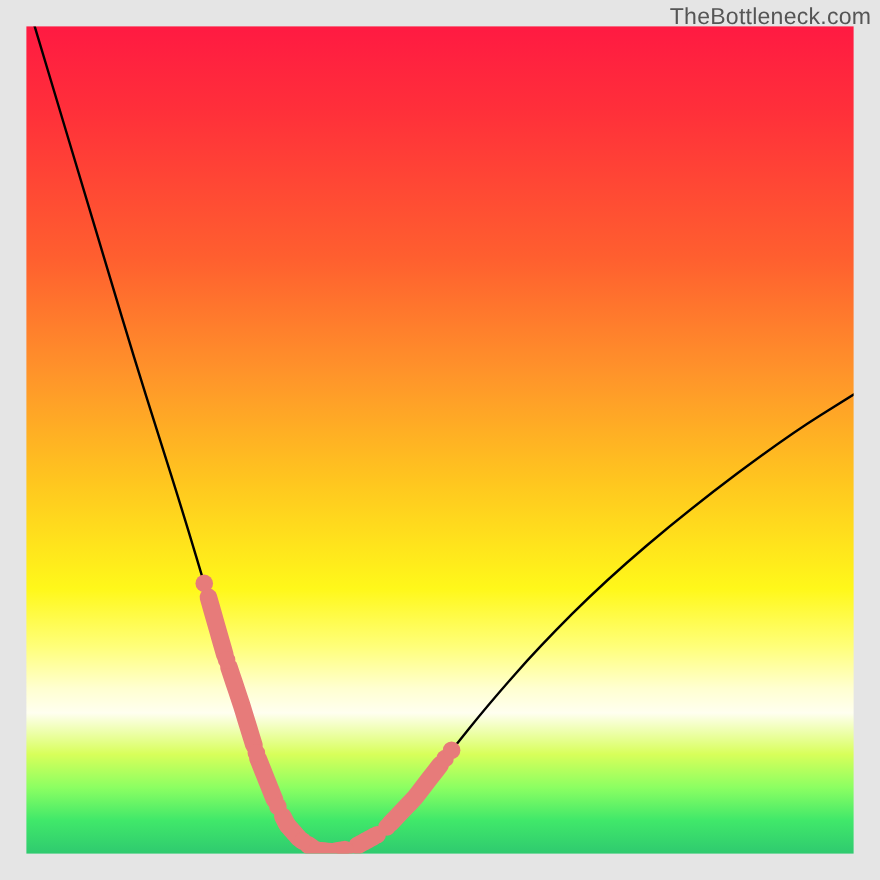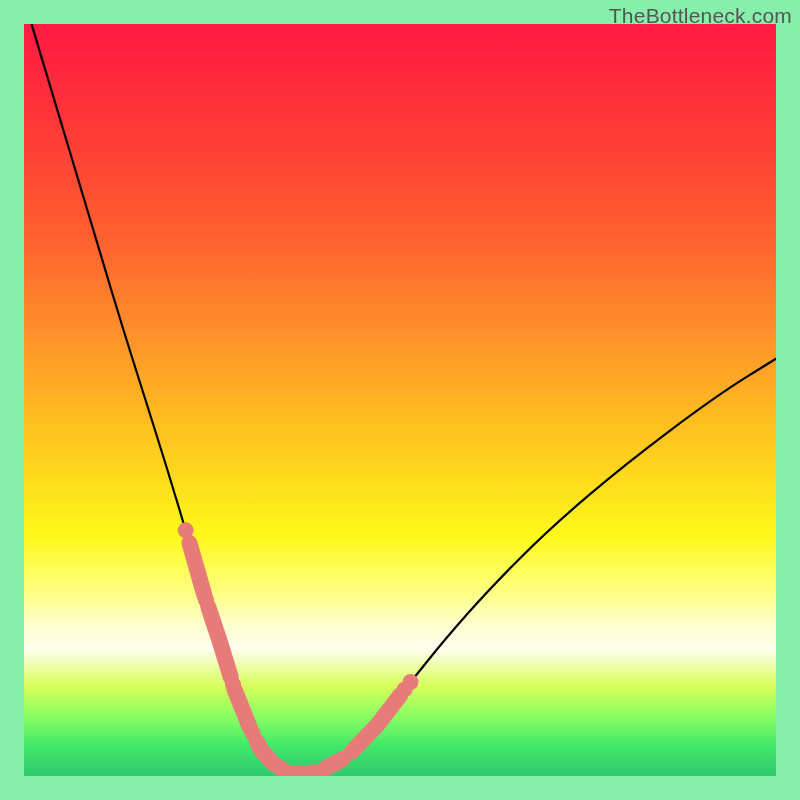--- a/index.html
+++ b/index.html
@@ -10,21 +10,21 @@
     background: #000;
     overflow: hidden;
     font-family: Arial, Helvetica, sans-serif;
   }
   .frame {
     position: absolute;
     left: 0;
     top: 0;
     width: 800px;
     height: 800px;
-    background: #86efac;
+    background: #e5e5e5;
   }
   .plot {
     position: absolute;
     left: 24px;
     top: 24px;
     width: 752px;
     height: 752px;
     
     background: linear-gradient(
       to bottom,

